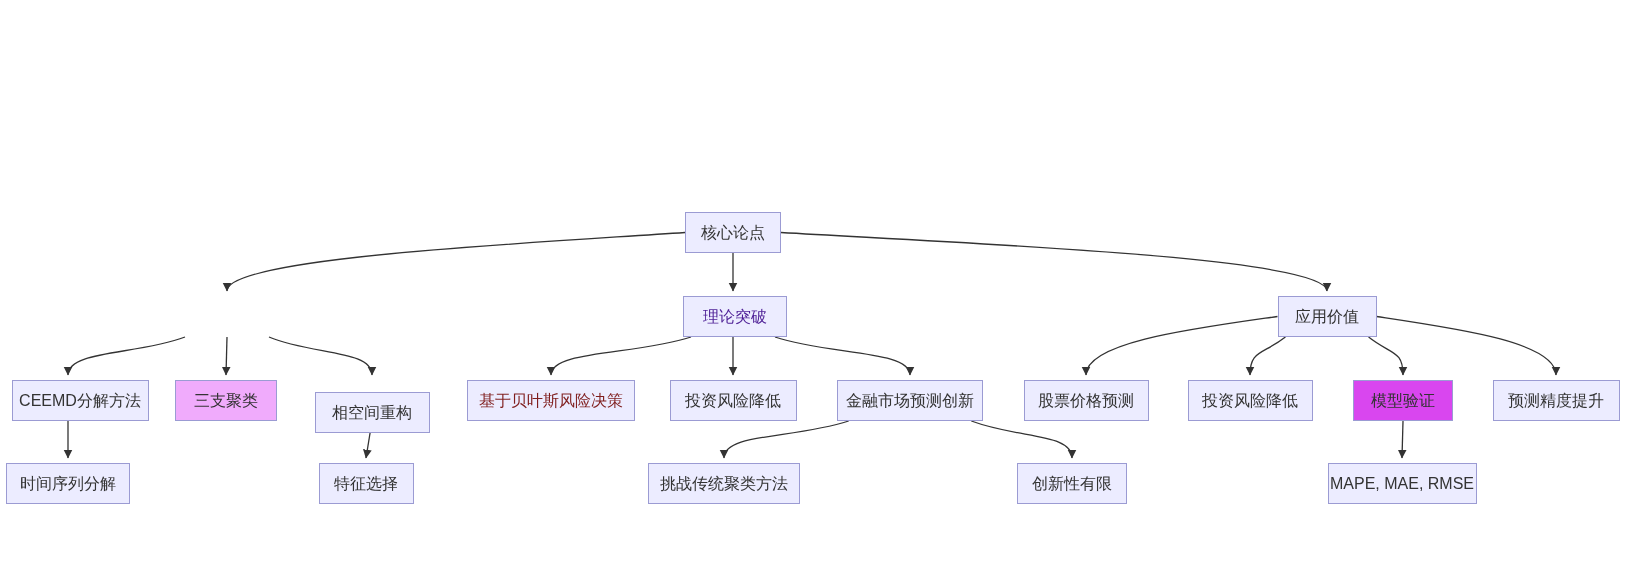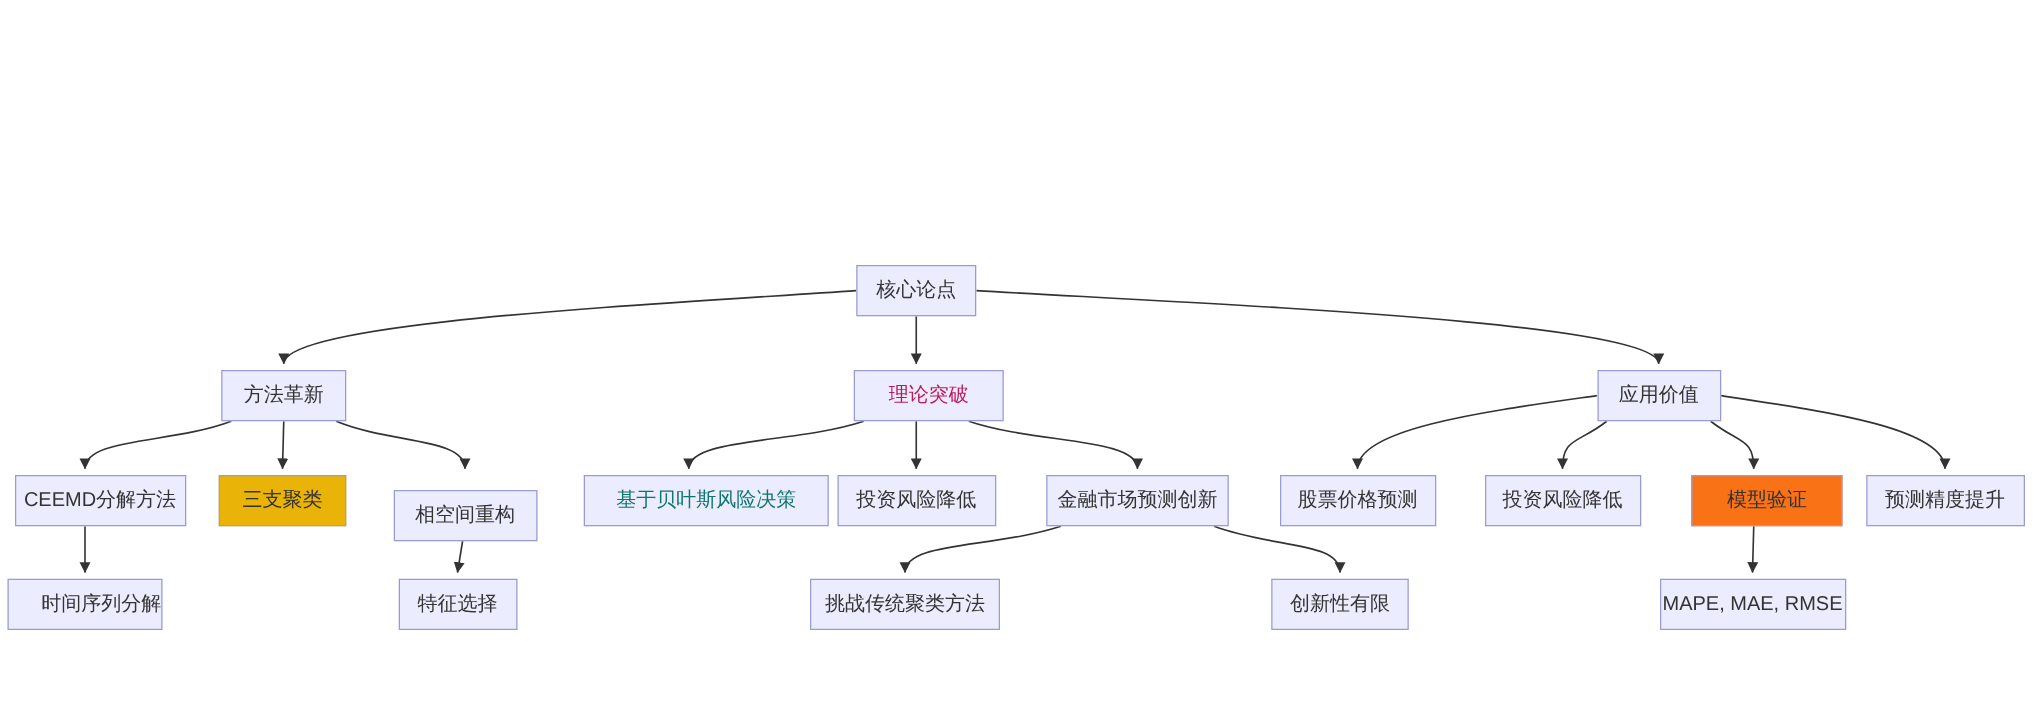--- a/index.html
+++ b/index.html
@@ -59,60 +59,57 @@
       <path d="M1376.5,316.5 C1456.65,328.5 1556,342 1556,375" fill="none" stroke="#333333" stroke-width="1.3" marker-end="url(#arrow)"></path>
       <path d="M68,421 L68,458" fill="none" stroke="#333333" stroke-width="1.3" marker-end="url(#arrow)"></path>
       <path d="M372,421 L366,458" fill="none" stroke="#333333" stroke-width="1.3" marker-end="url(#arrow)"></path>
       <path d="M848.68,421 C792.88,439 724,433 724,458" fill="none" stroke="#333333" stroke-width="1.3" marker-end="url(#arrow)"></path>
       <path d="M971.32,421 C1019.9200000000001,439 1072,433 1072,458" fill="none" stroke="#333333" stroke-width="1.3" marker-end="url(#arrow)"></path>
       <path d="M1403,421 L1402,458" fill="none" stroke="#333333" stroke-width="1.3" marker-end="url(#arrow)"></path>
     </svg>
 <div class="node" style="left: 685px; top: 212px; width: 96px; background: rgb(236, 236, 255); border: 1px solid rgb(155, 155, 211); color: rgb(51, 51, 51);">
       <span>核心论点</span>
     </div>
-    <div class="node" style="left: 177px; top: 296px; width: 100px; background: rgb(236, 236, 255); border: 1px solid rgb(155, 155, 211); color: rgb(51, 51, 51);">
-      <span>方法革新</span>
-    </div>
-    <div class="node" style="left: 683px; top: 296px; width: 120px; background: rgb(236, 236, 255); border: 1px solid rgb(155, 155, 211); color: #be185d;">
+    <div class="node" style="left: 683px; top: 296px; width: 104px; background: rgb(236, 236, 255); border: 1px solid rgb(155, 155, 211); color: #4c1d95;">
       <span>理论突破</span>
     </div>
     <div class="node" style="left: 1277.5px; top: 296px; width: 99px; background: rgb(236, 236, 255); border: 1px solid rgb(155, 155, 211); color: rgb(51, 51, 51);">
       <span>应用价值</span>
     </div>
     <div class="node" style="left: -0.5px; top: 380px; width: 137px; background: rgb(236, 236, 255); border: 1px solid rgb(155, 155, 211); color: rgb(51, 51, 51); margin-left: 12px;">
       <span>CEEMD分解方法</span>
     </div>
-    <div class="node" style="left: 175px; top: 380px; width: 102px; background: #eab308; border: 1px solid rgb(155, 155, 211); color: rgb(51, 51, 51);">
+    <div class="node" style="left: 175px; top: 380px; width: 102px; background: #f0abfc; border: 1px solid rgb(155, 155, 211); color: rgb(51, 51, 51);">
       <span>三支聚类</span>
     </div>
     <div class="node" style="left: 314.5px; top: 392px; width: 115px; background: rgb(236, 236, 255); border: 1px solid rgb(155, 155, 211); color: rgb(51, 51, 51);">
       <span>相空间重构</span>
     </div>
-    <div class="node" style="left: 467px; top: 380px; width: 196px; background: rgb(236, 236, 255); border: 1px solid rgb(155, 155, 211); color: #0f766e;">
+    <div class="node" style="left: 467px; top: 380px; width: 168px; background: rgb(236, 236, 255); border: 1px solid rgb(155, 155, 211); color: #7f1d1d;">
       <span>基于贝叶斯风险决策</span>
     </div>
     <div class="node" style="left: 669.5px; top: 380px; width: 127px; background: rgb(236, 236, 255); border: 1px solid rgb(155, 155, 211); color: rgb(51, 51, 51);">
       <span>投资风险降低</span>
     </div>
     <div class="node" style="left: 837px; top: 380px; width: 146px; background: rgb(236, 236, 255); border: 1px solid rgb(155, 155, 211); color: rgb(51, 51, 51);">
       <span>金融市场预测创新</span>
     </div>
     <div class="node" style="left: 1023.5px; top: 380px; width: 125px; background: rgb(236, 236, 255); border: 1px solid rgb(155, 155, 211); color: rgb(51, 51, 51);">
       <span>股票价格预测</span>
     </div>
     <div class="node" style="left: 1187.5px; top: 380px; width: 125px; background: rgb(236, 236, 255); border: 1px solid rgb(155, 155, 211); color: rgb(51, 51, 51);">
       <span>投资风险降低</span>
     </div>
-    <div class="node" style="left: 1353px; top: 380px; width: 121px; background: #f97316; border: 1px solid rgb(155, 155, 211); color: rgb(51, 51, 51);">
+    <div class="node" style="left: 1353px; top: 380px; width: 100px; background: #d946ef; border: 1px solid rgb(155, 155, 211); color: rgb(51, 51, 51);">
       <span>模型验证</span>
     </div>
     <div class="node" style="left: 1492.5px; top: 380px; width: 127px; background: rgb(236, 236, 255); border: 1px solid rgb(155, 155, 211); color: rgb(51, 51, 51);">
       <span>预测精度提升</span>
     </div>
-    <div class="node" style="left: 6px; top: 463px; width: 124px; background: rgb(236, 236, 255); border: 1px solid rgb(155, 155, 211); color: rgb(51, 51, 51); justify-content: flex-end;">
+    <div class="node" style="left: 6px; top: 463px; width: 124px; background: rgb(236, 236, 255); border: 1px solid rgb(155, 155, 211); color: rgb(51, 51, 51);">
       <span>时间序列分解</span>
     </div>
     <div class="node" style="left: 318.5px; top: 463px; width: 95px; background: rgb(236, 236, 255); border: 1px solid rgb(155, 155, 211); color: rgb(51, 51, 51);">
       <span>特征选择</span>
     </div>
     <div class="node" style="left: 648px; top: 463px; width: 152px; background: rgb(236, 236, 255); border: 1px solid rgb(155, 155, 211); color: rgb(51, 51, 51);">
       <span>挑战传统聚类方法</span>
     </div>
     <div class="node" style="left: 1017px; top: 463px; width: 110px; background: rgb(236, 236, 255); border: 1px solid rgb(155, 155, 211); color: rgb(51, 51, 51);">
       <span>创新性有限</span>

